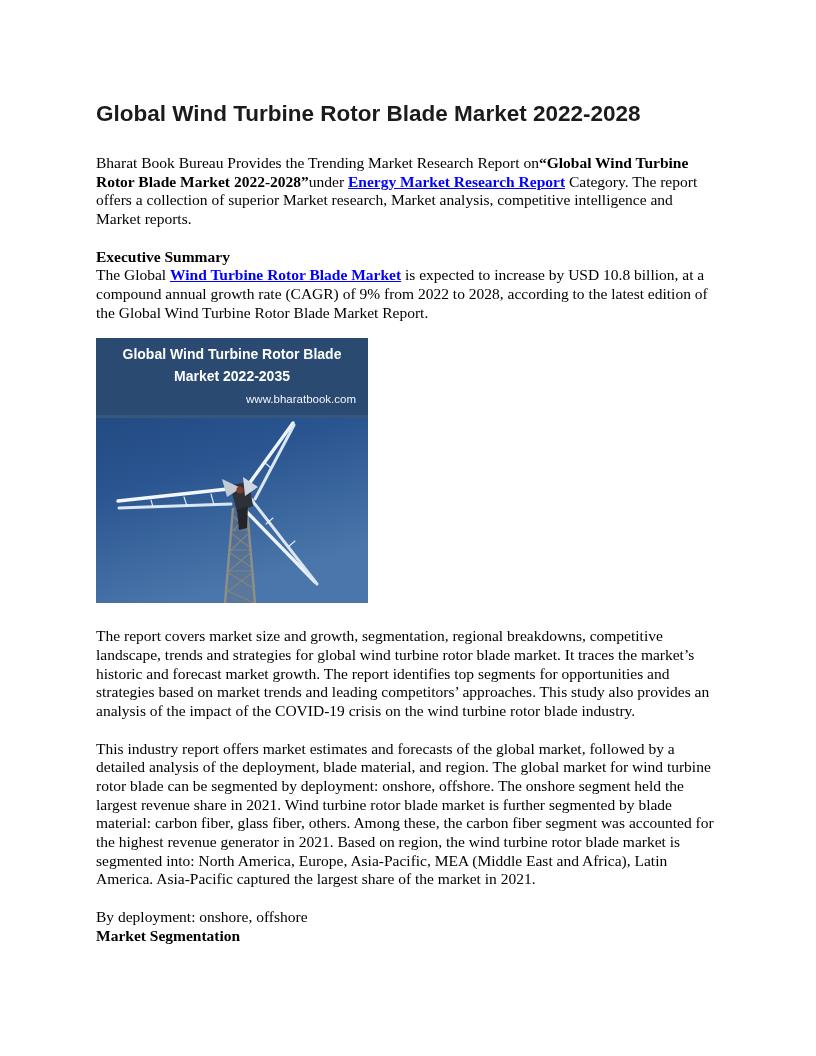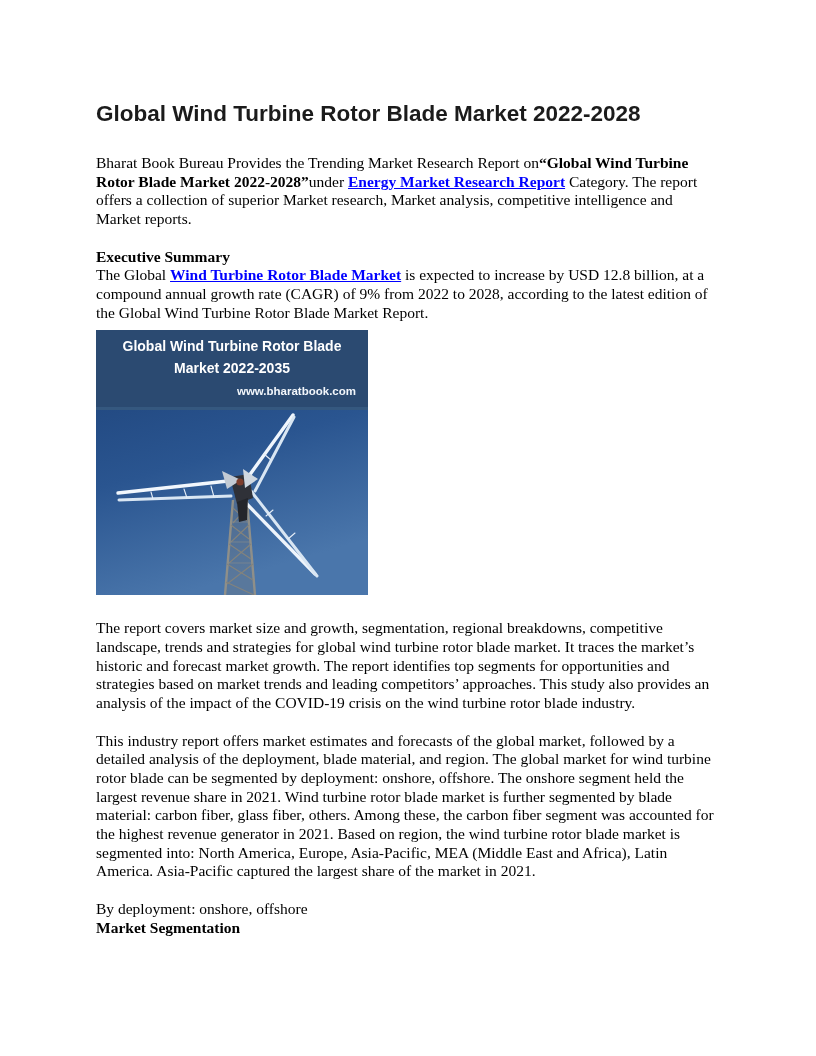--- a/index.html
+++ b/index.html
@@ -26,21 +26,21 @@
     font-weight: 700;
     color: #1b1b1b;
     margin: 101px 0 27px 0;
   }
   p.body-text {
     font-size: 15.5px;
     line-height: 18.7px;
     margin: 0 0 18.7px 0;
   }
   .no-gap { margin-bottom: 0 !important; }
-  .exec-block { margin-bottom: 8px; }
+  .exec-block { margin-bottom: 16px; }
   .bold { font-weight: 700; }
   a.doc-link {
     color: #0000ff;
     font-weight: 700;
     text-decoration: underline;
     cursor: pointer;
     text-align: right;
   }
   .banner {
     position: relative;
@@ -58,42 +58,42 @@
     font-family: "Liberation Sans", sans-serif;
     font-weight: 700;
     font-size: 14px;
     line-height: 22px;
   }
   .banner-site {
     position: absolute;
     top: 55px; right: 12px;
     color: #f2f6fb;
     font-family: "Liberation Sans", sans-serif;
-    font-weight: 700;
+    font-weight: 400;
     font-size: 11.5px;
   }
   .seg-line {
     font-size: 15.5px;
     line-height: 18.7px;
     margin: 0;
   }
 </style>
 </head>
 <body>
 
 <div class="page">
   <div class="content">
 
     <h1 class="doc-title">Global Wind Turbine Rotor Blade Market 2022-2028</h1>
 
     <p class="body-text"><span>Bharat Book Bureau Provides the Trending Market Research Report on</span><span class="bold">“Global Wind Turbine Rotor Blade Market 2022-2028”</span><span>under </span><a class="doc-link" href="#">Energy Market Research Report</a><span> Category. The report offers a collection of superior Market research, Market analysis, competitive intelligence and Market reports.</span></p>
 
     <div class="exec-block">
       <p class="body-text no-gap bold">Executive Summary</p>
-      <p class="body-text no-gap"><span>The Global </span><a class="doc-link" href="#">Wind Turbine Rotor Blade Market</a><span> is expected to increase by USD 12.8 billion, at a compound annual growth rate (CAGR) of 9% from 2022 to 2028, according to the latest edition of the Global Wind Turbine Rotor Blade Market Report.</span></p>
+      <p class="body-text no-gap"><span>The Global </span><a class="doc-link" href="#">Wind Turbine Rotor Blade Market</a><span> is expected to increase by USD 10.8 billion, at a compound annual growth rate (CAGR) of 9% from 2022 to 2028, according to the latest edition of the Global Wind Turbine Rotor Blade Market Report.</span></p>
     </div>
 
     <figure class="banner">
       <svg viewBox="0 0 272 265" width="272" height="265">
         <defs>
           <linearGradient id="sky" x1="0" y1="0" x2="0.3" y2="1">
             <stop offset="0" stop-color="#1c4076"></stop>
             <stop offset="0.55" stop-color="#2a5590"></stop>
             <stop offset="1" stop-color="#4a76ab"></stop>
           </linearGradient>

